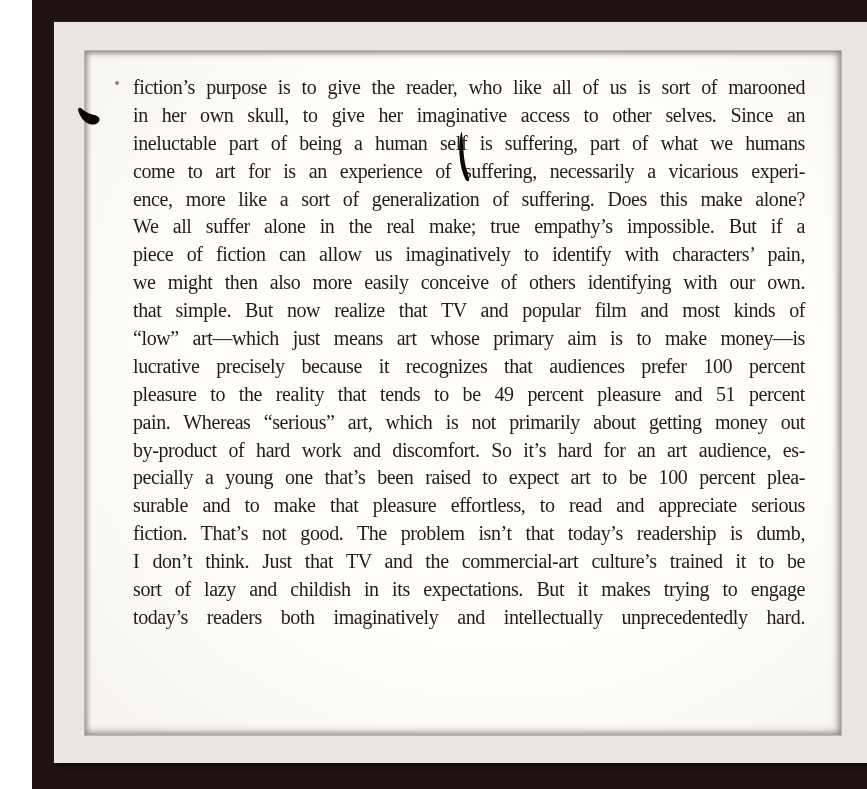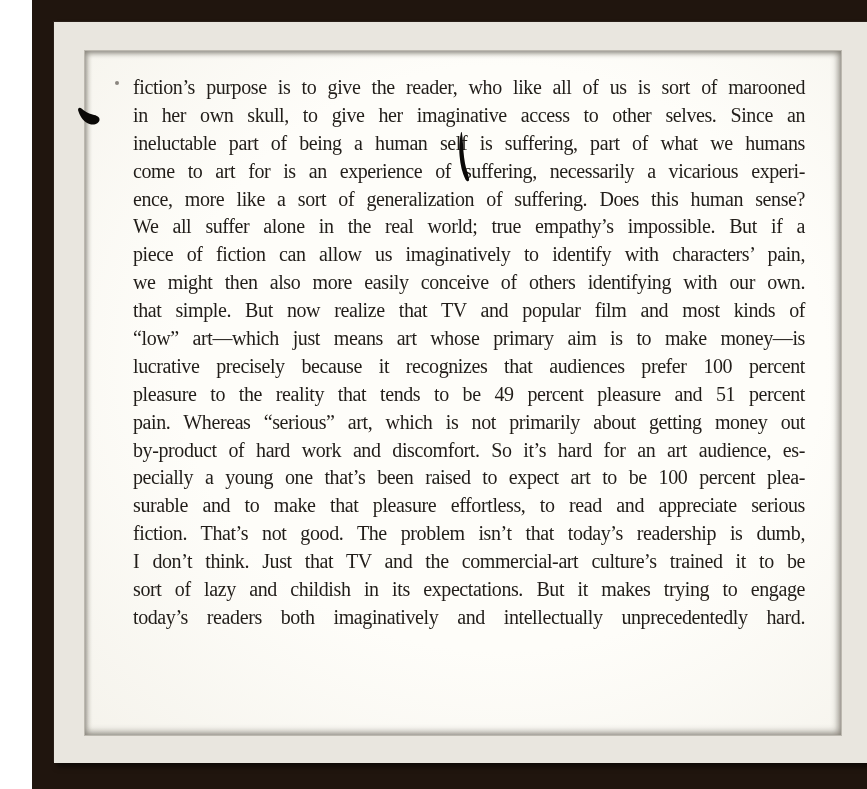--- a/index.html
+++ b/index.html
@@ -58,22 +58,22 @@
 
 <div class="screen">
   <div class="mat"></div>
 
   <div class="page">
     <div class="page-text">
         <div class="text-line"><span>fiction’s purpose is to give the reader, who like all of us is sort of marooned</span></div>
         <div class="text-line"><span>in her own skull, to give her imaginative access to other selves. Since an</span></div>
         <div class="text-line"><span>ineluctable part of being a human self is suffering, part of what we humans</span></div>
         <div class="text-line"><span>come to art for is an experience of suffering, necessarily a vicarious experi-</span></div>
-        <div class="text-line"><span>ence, more like a sort of </span><span class="it">generalization</span><span> of suffering. Does this human sense?</span></div>
-        <div class="text-line"><span>We all suffer alone in the real world; true empathy’s impossible. But if a</span></div>
+        <div class="text-line"><span>ence, more like a sort of </span><span class="it">generalization</span><span> of suffering. Does this make alone?</span></div>
+        <div class="text-line"><span>We all suffer alone in the real make; true empathy’s impossible. But if a</span></div>
         <div class="text-line"><span>piece of fiction can allow us imaginatively to identify with characters’ pain,</span></div>
         <div class="text-line"><span>we might then also more easily conceive of others identifying with our own.</span></div>
         <div class="text-line"><span>that simple. But now realize that TV and popular film and most kinds of</span></div>
         <div class="text-line"><span>“low” art—which just means art whose primary aim is to make money—is</span></div>
         <div class="text-line"><span>lucrative precisely because it recognizes that audiences prefer 100 percent</span></div>
         <div class="text-line"><span>pleasure to the reality that tends to be 49 percent pleasure and 51 percent</span></div>
         <div class="text-line"><span>pain. Whereas “serious” art, which is not primarily about getting money out</span></div>
         <div class="text-line"><span>by-product of hard work and discomfort. So it’s hard for an art audience, es-</span></div>
         <div class="text-line"><span>pecially a young one that’s been raised to expect art to be 100 percent plea-</span></div>
         <div class="text-line"><span>surable and to make that pleasure effortless, to read and appreciate serious</span></div>

